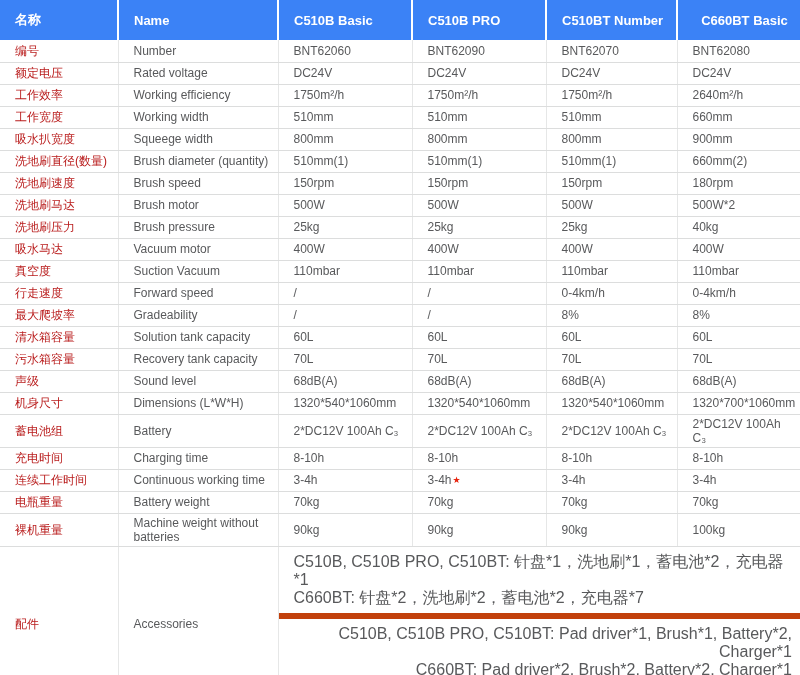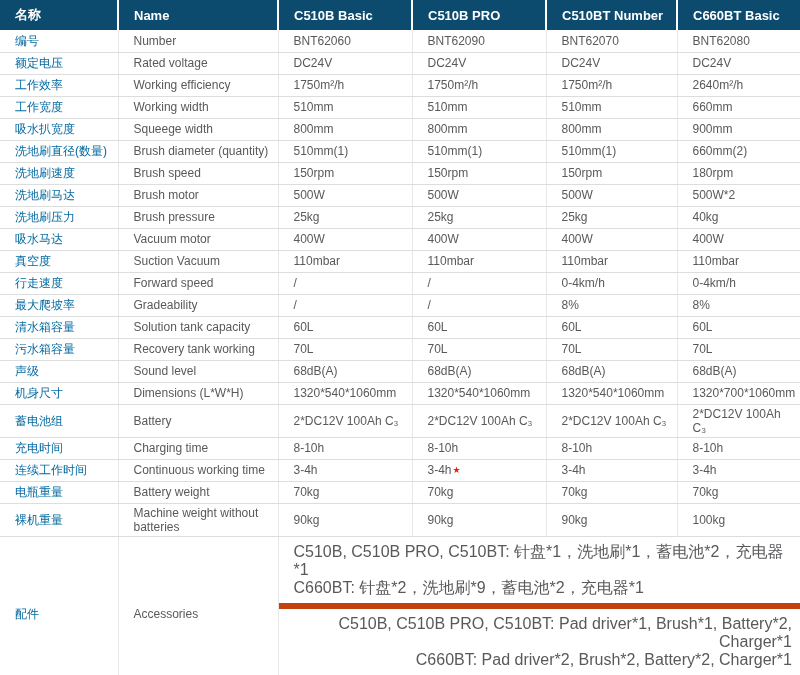--- a/index.html
+++ b/index.html
@@ -16,46 +16,46 @@
     table-layout:fixed;
   }
   col.c1 { width:118px; }
   col.c2 { width:160px; }
   col.c3 { width:134px; }
   col.c4 { width:134px; }
   col.c5 { width:131px; }
   col.c6 { width:123px; }
 
   thead th {
-    background:#0c4a6e;
+    background:#3b82f6;
     color:#ffffff;
     font-size:13px;
     font-weight:bold;
     text-align:left;
-    height:30px;
+    height:40px;
     padding:0 4px 0 15px;
     border-right:2px solid #ffffff;
     white-space:nowrap;
     overflow:hidden;
   }
-  thead th:last-child { border-right:none; }
+  thead th:last-child { border-right:none;text-align:center; }
 
   tbody td {
     font-size:12px;
     color:#58595b;
     height:22px;
     line-height:14px;
     padding:2px 6px 2px 15px;
     border-bottom:1px solid #dcdddd;
     border-right:1px solid #e6e7e7;
     vertical-align:middle;
     overflow:hidden;
   }
   tbody td:last-child { border-right:none; }
-  tbody td.cn { font-size:12px; color:#0369a1; }
+  tbody td.cn { font-size:12px; color:#b91c1c; }
 
   .star {
     color:#e8230d;
     font-size:9px;
     margin-left:1px;
     vertical-align:1px;
   }
 
   
   tr.acc-row td { height:auto; padding-top:16px; padding-bottom:0; }
@@ -210,21 +210,21 @@
       <tr>
     <td class="cn">清水箱容量</td>
     <td class="en">Solution tank capacity</td>
     <td class="val">60L</td>
     <td class="val">60L</td>
     <td class="val">60L</td>
     <td class="val">60L</td>
   </tr>
       <tr>
     <td class="cn">污水箱容量</td>
-    <td class="en">Recovery tank working</td>
+    <td class="en">Recovery tank capacity</td>
     <td class="val">70L</td>
     <td class="val">70L</td>
     <td class="val">70L</td>
     <td class="val">70L</td>
   </tr>
       <tr>
     <td class="cn">声级</td>
     <td class="en">Sound level</td>
     <td class="val">68dB(A)</td>
     <td class="val">68dB(A)</td>
@@ -280,21 +280,21 @@
     <td class="val">100kg</td>
   </tr>
     </tbody>
   <tbody>
     <tr class="acc-row">
       <td class="cn">配件</td>
       <td>Accessories</td>
       <td class="acc-cell" colspan="4">
         <div class="acc-block">
           <div>C510B, C510B PRO, C510BT: 针盘*1，洗地刷*1，蓄电池*2，充电器*1</div>
-          <div>C660BT: 针盘*2，洗地刷*9，蓄电池*2，充电器*1</div>
+          <div>C660BT: 针盘*2，洗地刷*2，蓄电池*2，充电器*7</div>
         </div>
         <div class="acc-block">
           <div>C510B, C510B PRO, C510BT: Pad driver*1, Brush*1, Battery*2, Charger*1</div>
           <div>C660BT: Pad driver*2, Brush*2, Battery*2, Charger*1</div>
         </div>
       </td>
     </tr>
   </tbody>
 </table>
 

